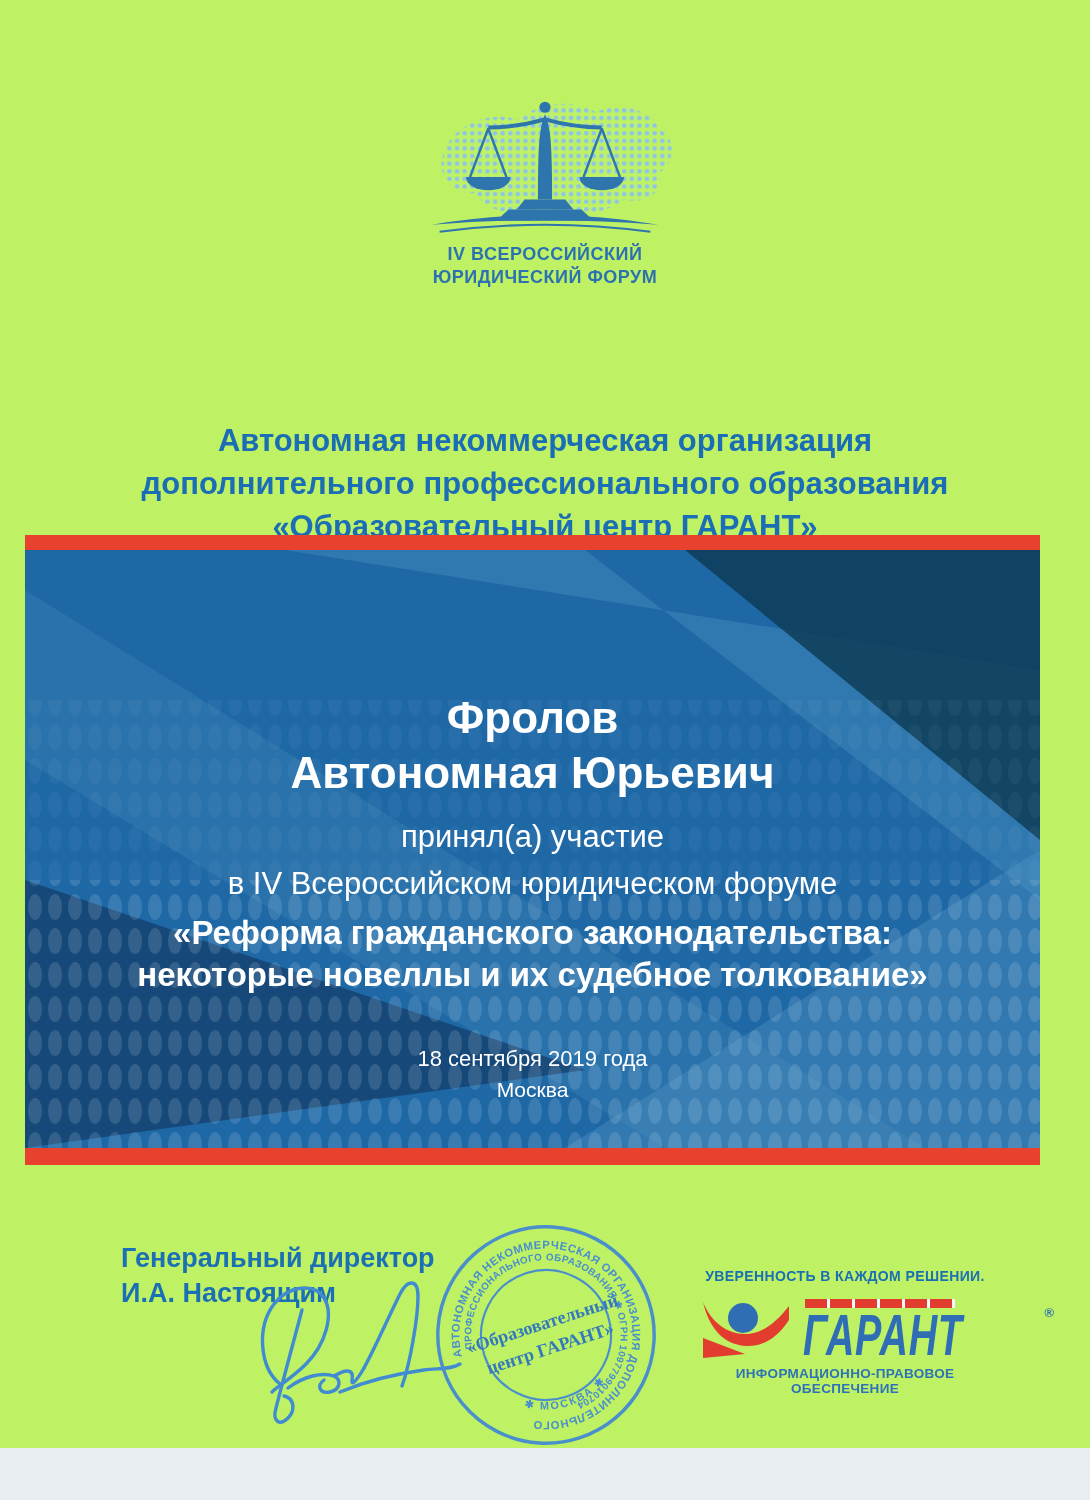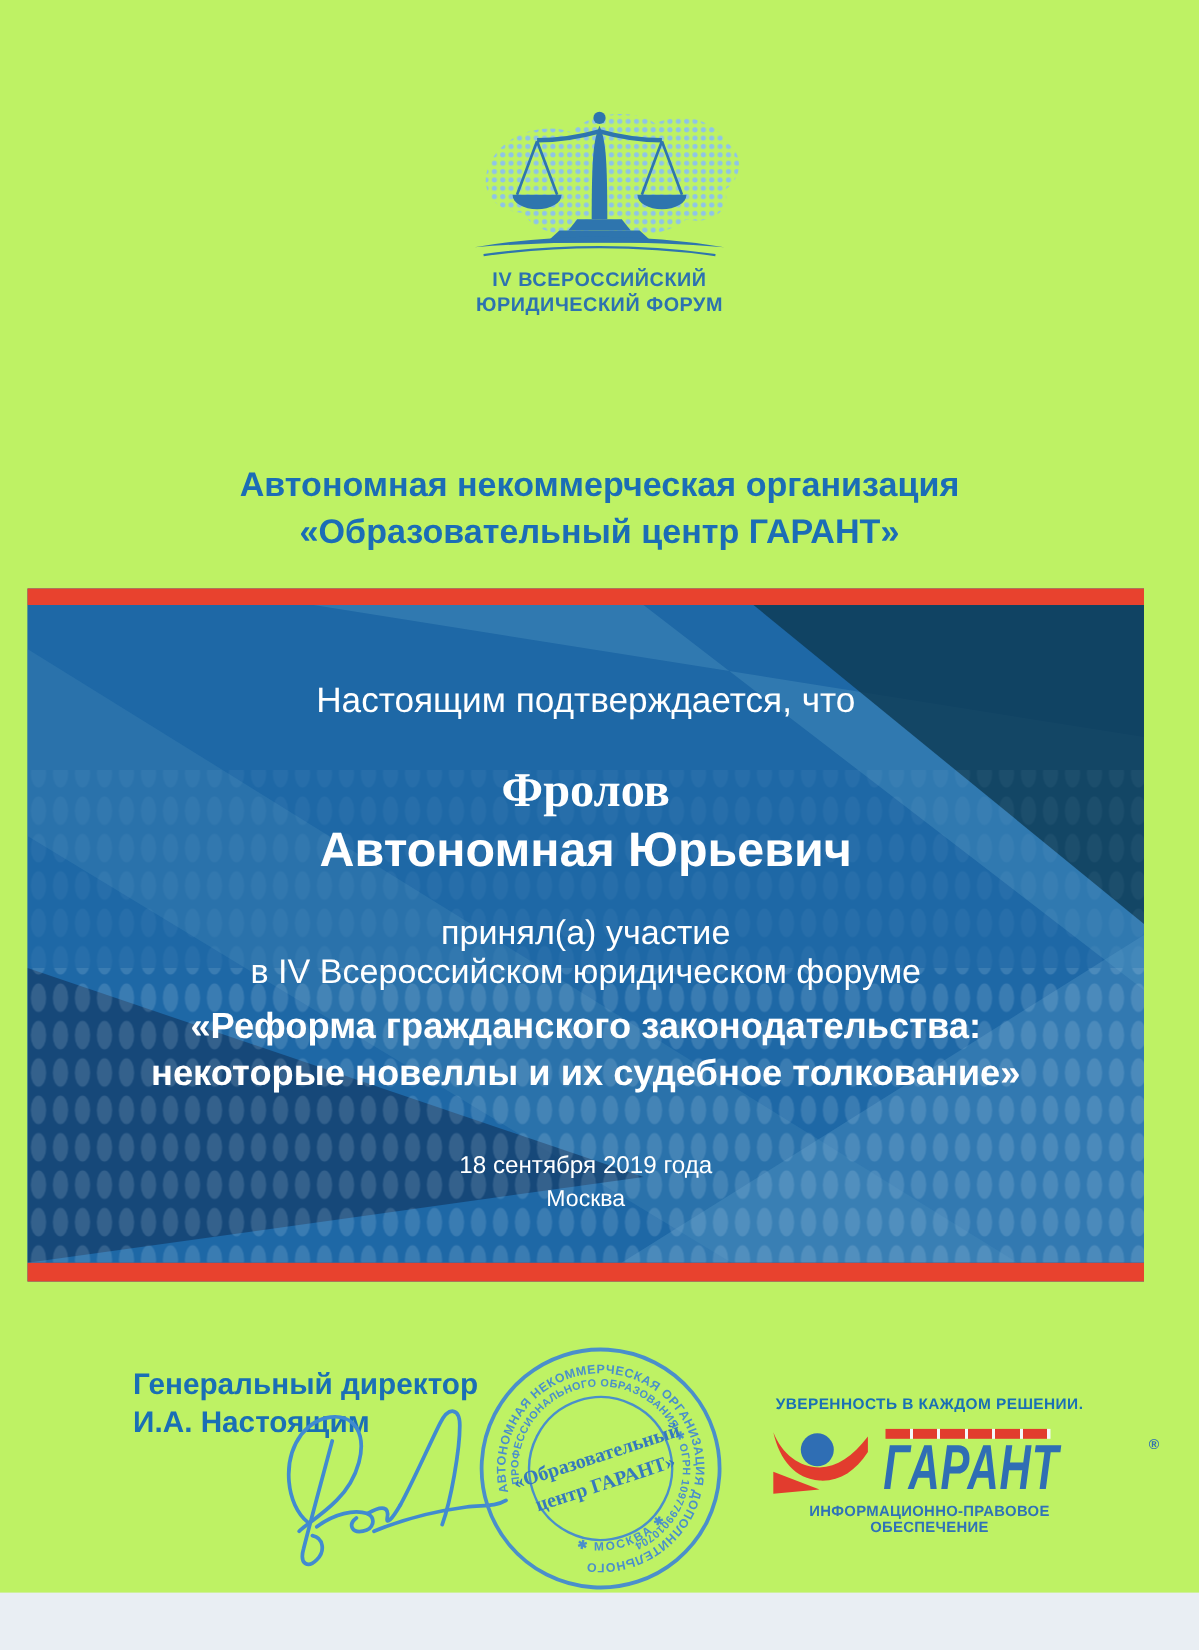--- a/index.html
+++ b/index.html
@@ -26,23 +26,23 @@
   .org-sub{top:420px;color:#1b6db6;font-weight:bold;font-size:31px;line-height:1.38;}
 
   
   .banner{left:25px;top:535px;width:1015px;height:630px;background:#1e68a6;}
   .banner .strip{position:absolute;left:0;width:100%;background:#e8422e;}
   .strip-top{top:0;height:15px;}
   .strip-bottom{bottom:0;height:17px;}
   .banner-art{position:absolute;left:0;top:15px;width:1015px;height:598px;}
   .banner-text{position:absolute;left:0;width:100%;text-align:center;color:#ffffff;}
   .bt-confirm{top:83px;font-size:32px;font-weight:400;}
-  .bt-name1{top:158px;font-size:44px;font-weight:bold;font-family:Liberation Serif, serif;}
+  .bt-name1{top:158px;font-size:44px;font-weight:bold;}
   .bt-name2{top:213px;font-size:44px;font-weight:bold;}
-  .bt-part1{top:295px;font-size:31px;}
+  .bt-part1{top:284px;font-size:31px;}
   .bt-part2{top:331px;font-size:31px;}
   .bt-topic1{top:379px;font-size:33px;font-weight:bold;}
   .bt-topic2{top:421px;font-size:33px;font-weight:bold;}
   .bt-date{top:511px;font-size:22px;}
   .bt-city{top:543px;font-size:21px;}
 
   
   .director{left:121px;top:1241px;color:#1a6fb5;font-size:27px;line-height:1.28;font-weight:bold;}
   .director b{display:block;}
   .signature{left:222px;top:1272px;width:250px;height:165px;}
@@ -92,20 +92,21 @@
     </g>
   </svg>
   <div class="abs centered forum-caption">
     <div>IV ВСЕРОССИЙСКИЙ</div>
     <div>ЮРИДИЧЕСКИЙ ФОРУМ</div>
   </div>
 
 
   <div class="abs centered org-sub">
     <div>Автономная некоммерческая организация</div>
+    <div>дополнительного профессионального образования</div>
     <div>«Образовательный центр ГАРАНТ»</div>
   </div>
 
   <div class="abs banner">
     <svg class="banner-art" viewBox="0 0 1015 598" preserveAspectRatio="none">
       <defs>
         <pattern id="ht" width="20" height="34" patternUnits="userSpaceOnUse">
           <ellipse cx="10" cy="17" rx="7" ry="13" fill="#cfe3f2"></ellipse>
         </pattern>
       </defs>
@@ -114,21 +115,20 @@
       <polygon points="0,40 0,210 640,598 900,598" fill="#3c82b4" opacity="0.4"></polygon>
       <polygon points="660,0 1015,0 1015,290" fill="#0d3a52" opacity="0.8"></polygon>
       <polygon points="0,330 560,520 0,598" fill="#123a66" opacity="0.7"></polygon>
       <polygon points="1015,300 540,598 1015,598" fill="#4f93c4" opacity="0.4"></polygon>
       <rect x="0" y="150" width="1015" height="180" fill="url(#ht)" opacity="0.05"></rect>
       <rect x="0" y="330" width="1015" height="268" fill="url(#ht)" opacity="0.16"></rect>
     </svg>
     <div class="strip strip-top"></div>
     <div class="strip strip-bottom"></div>
 
-    <div class="banner-text bt-confirm">Настоящим подтверждается, что</div>
     <div class="banner-text bt-name1">Фролов</div>
     <div class="banner-text bt-name2">Автономная Юрьевич</div>
     <div class="banner-text bt-part1">принял(а) участие</div>
     <div class="banner-text bt-part2">в IV Всероссийском юридическом форуме</div>
     <div class="banner-text bt-topic2">некоторые новеллы и их судебное толкование»</div>
     <div class="banner-text bt-topic1">«Реформа гражданского законодательства:</div>
     <div class="banner-text bt-date">18 сентября 2019 года</div>
     <div class="banner-text bt-city">Москва</div>
   </div>
 

